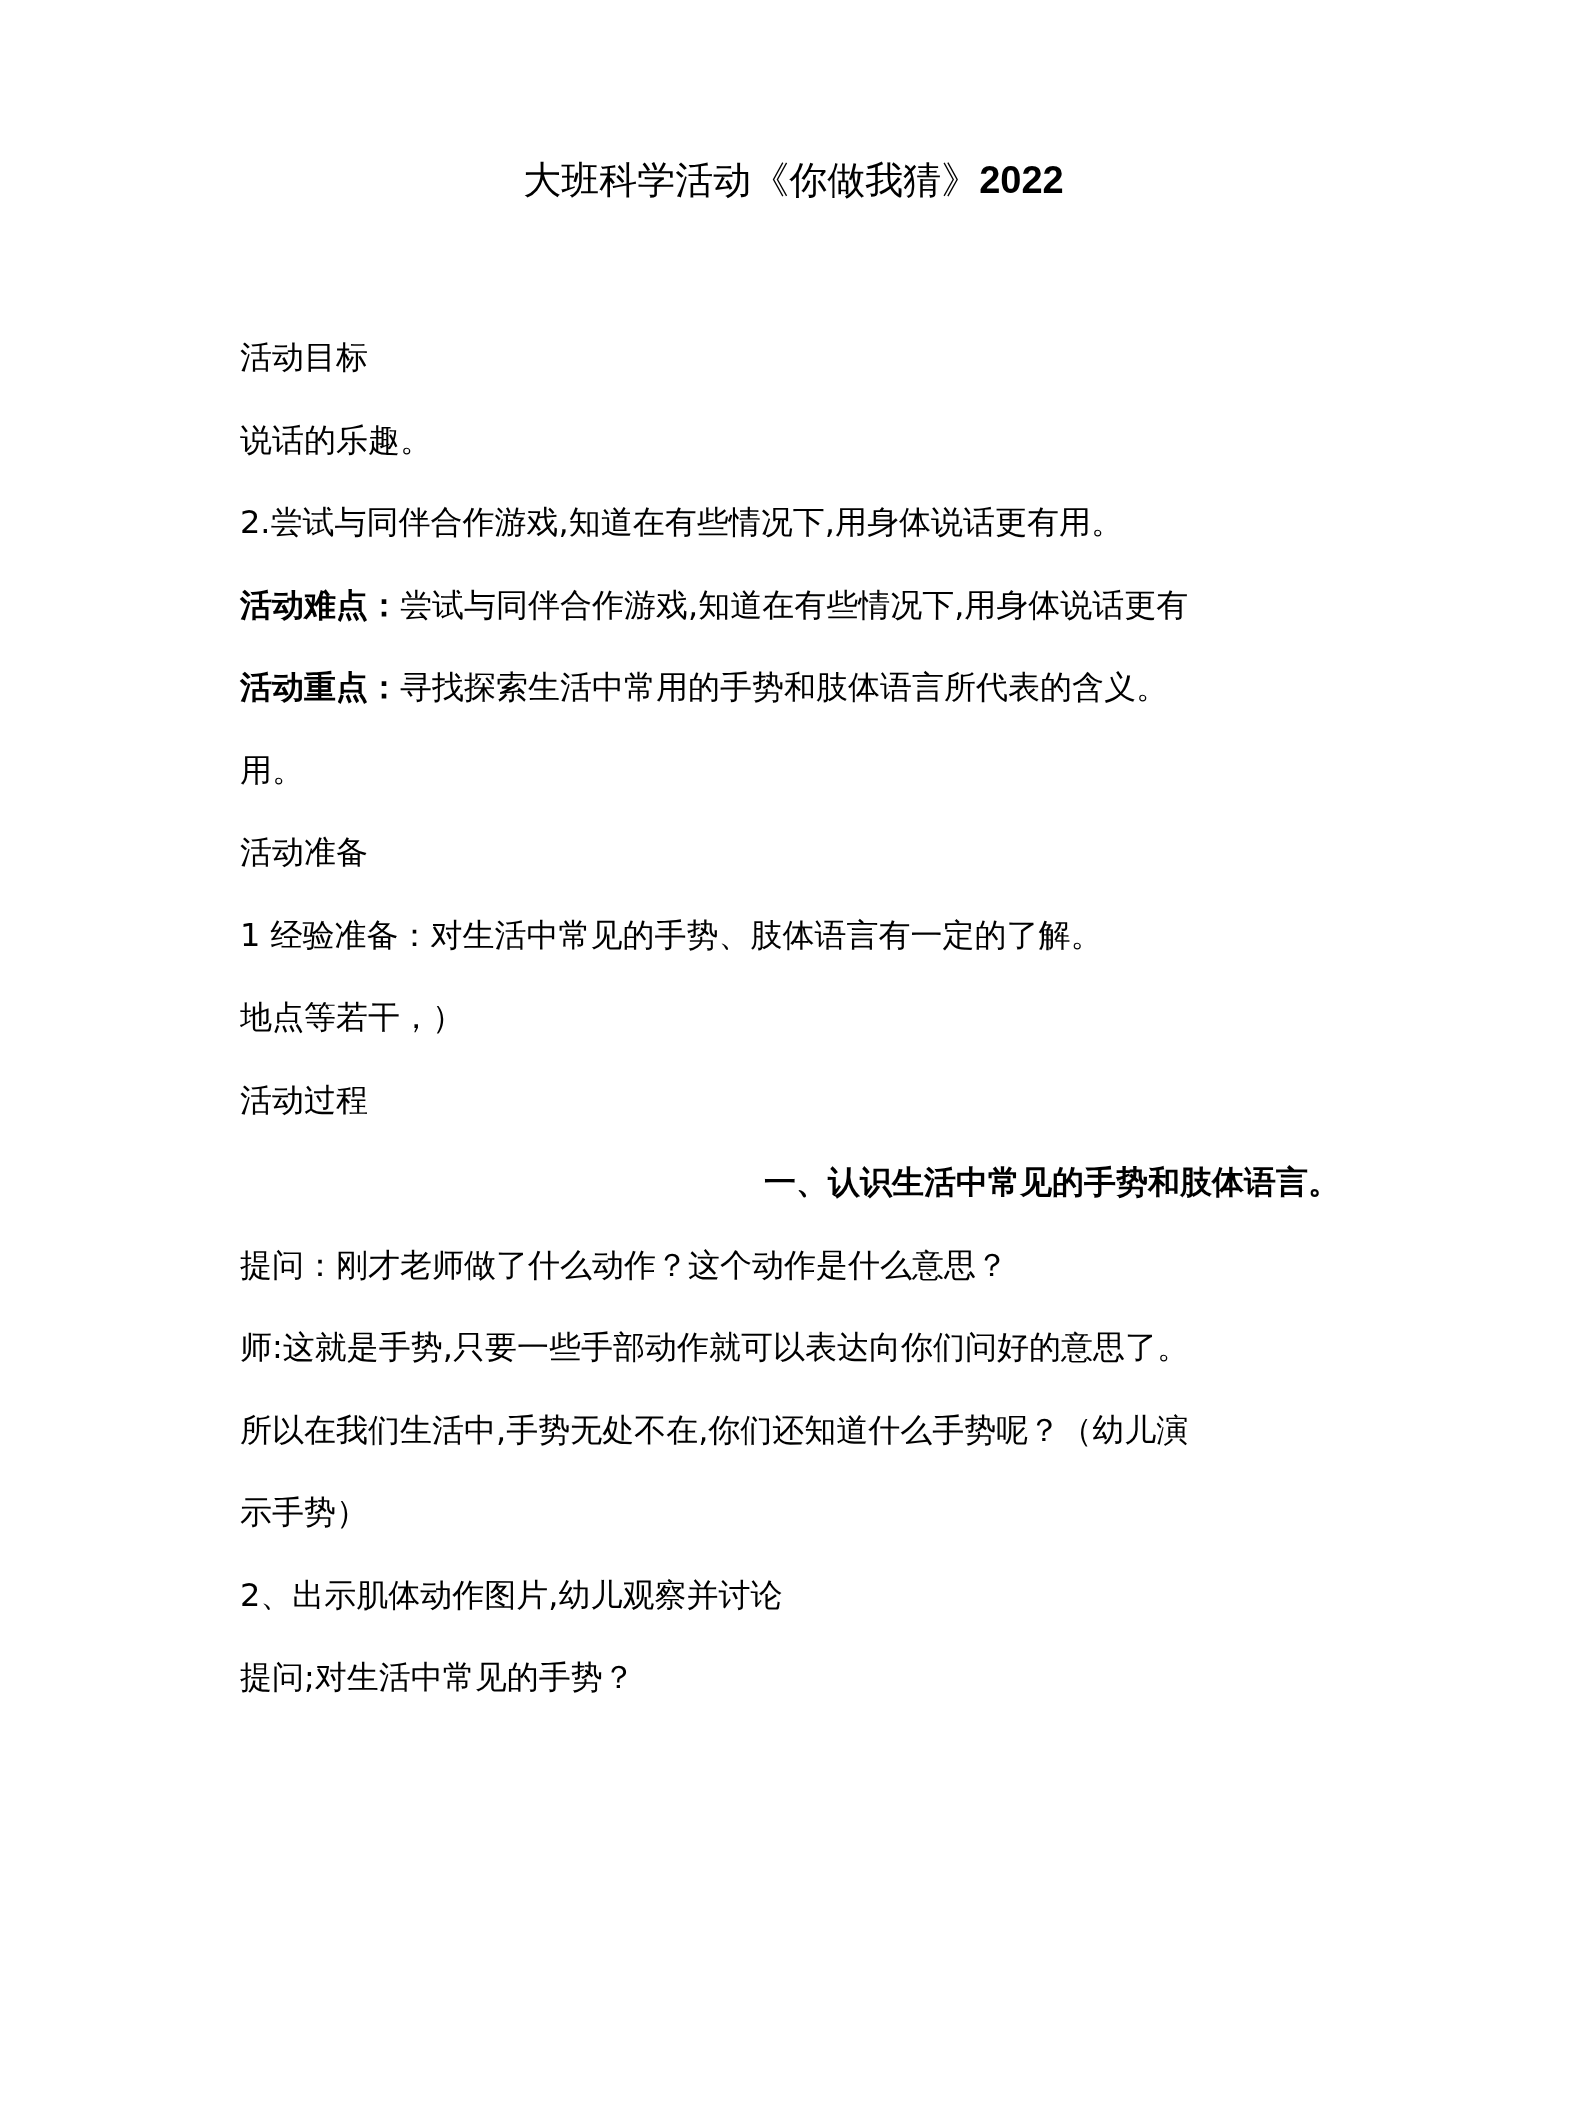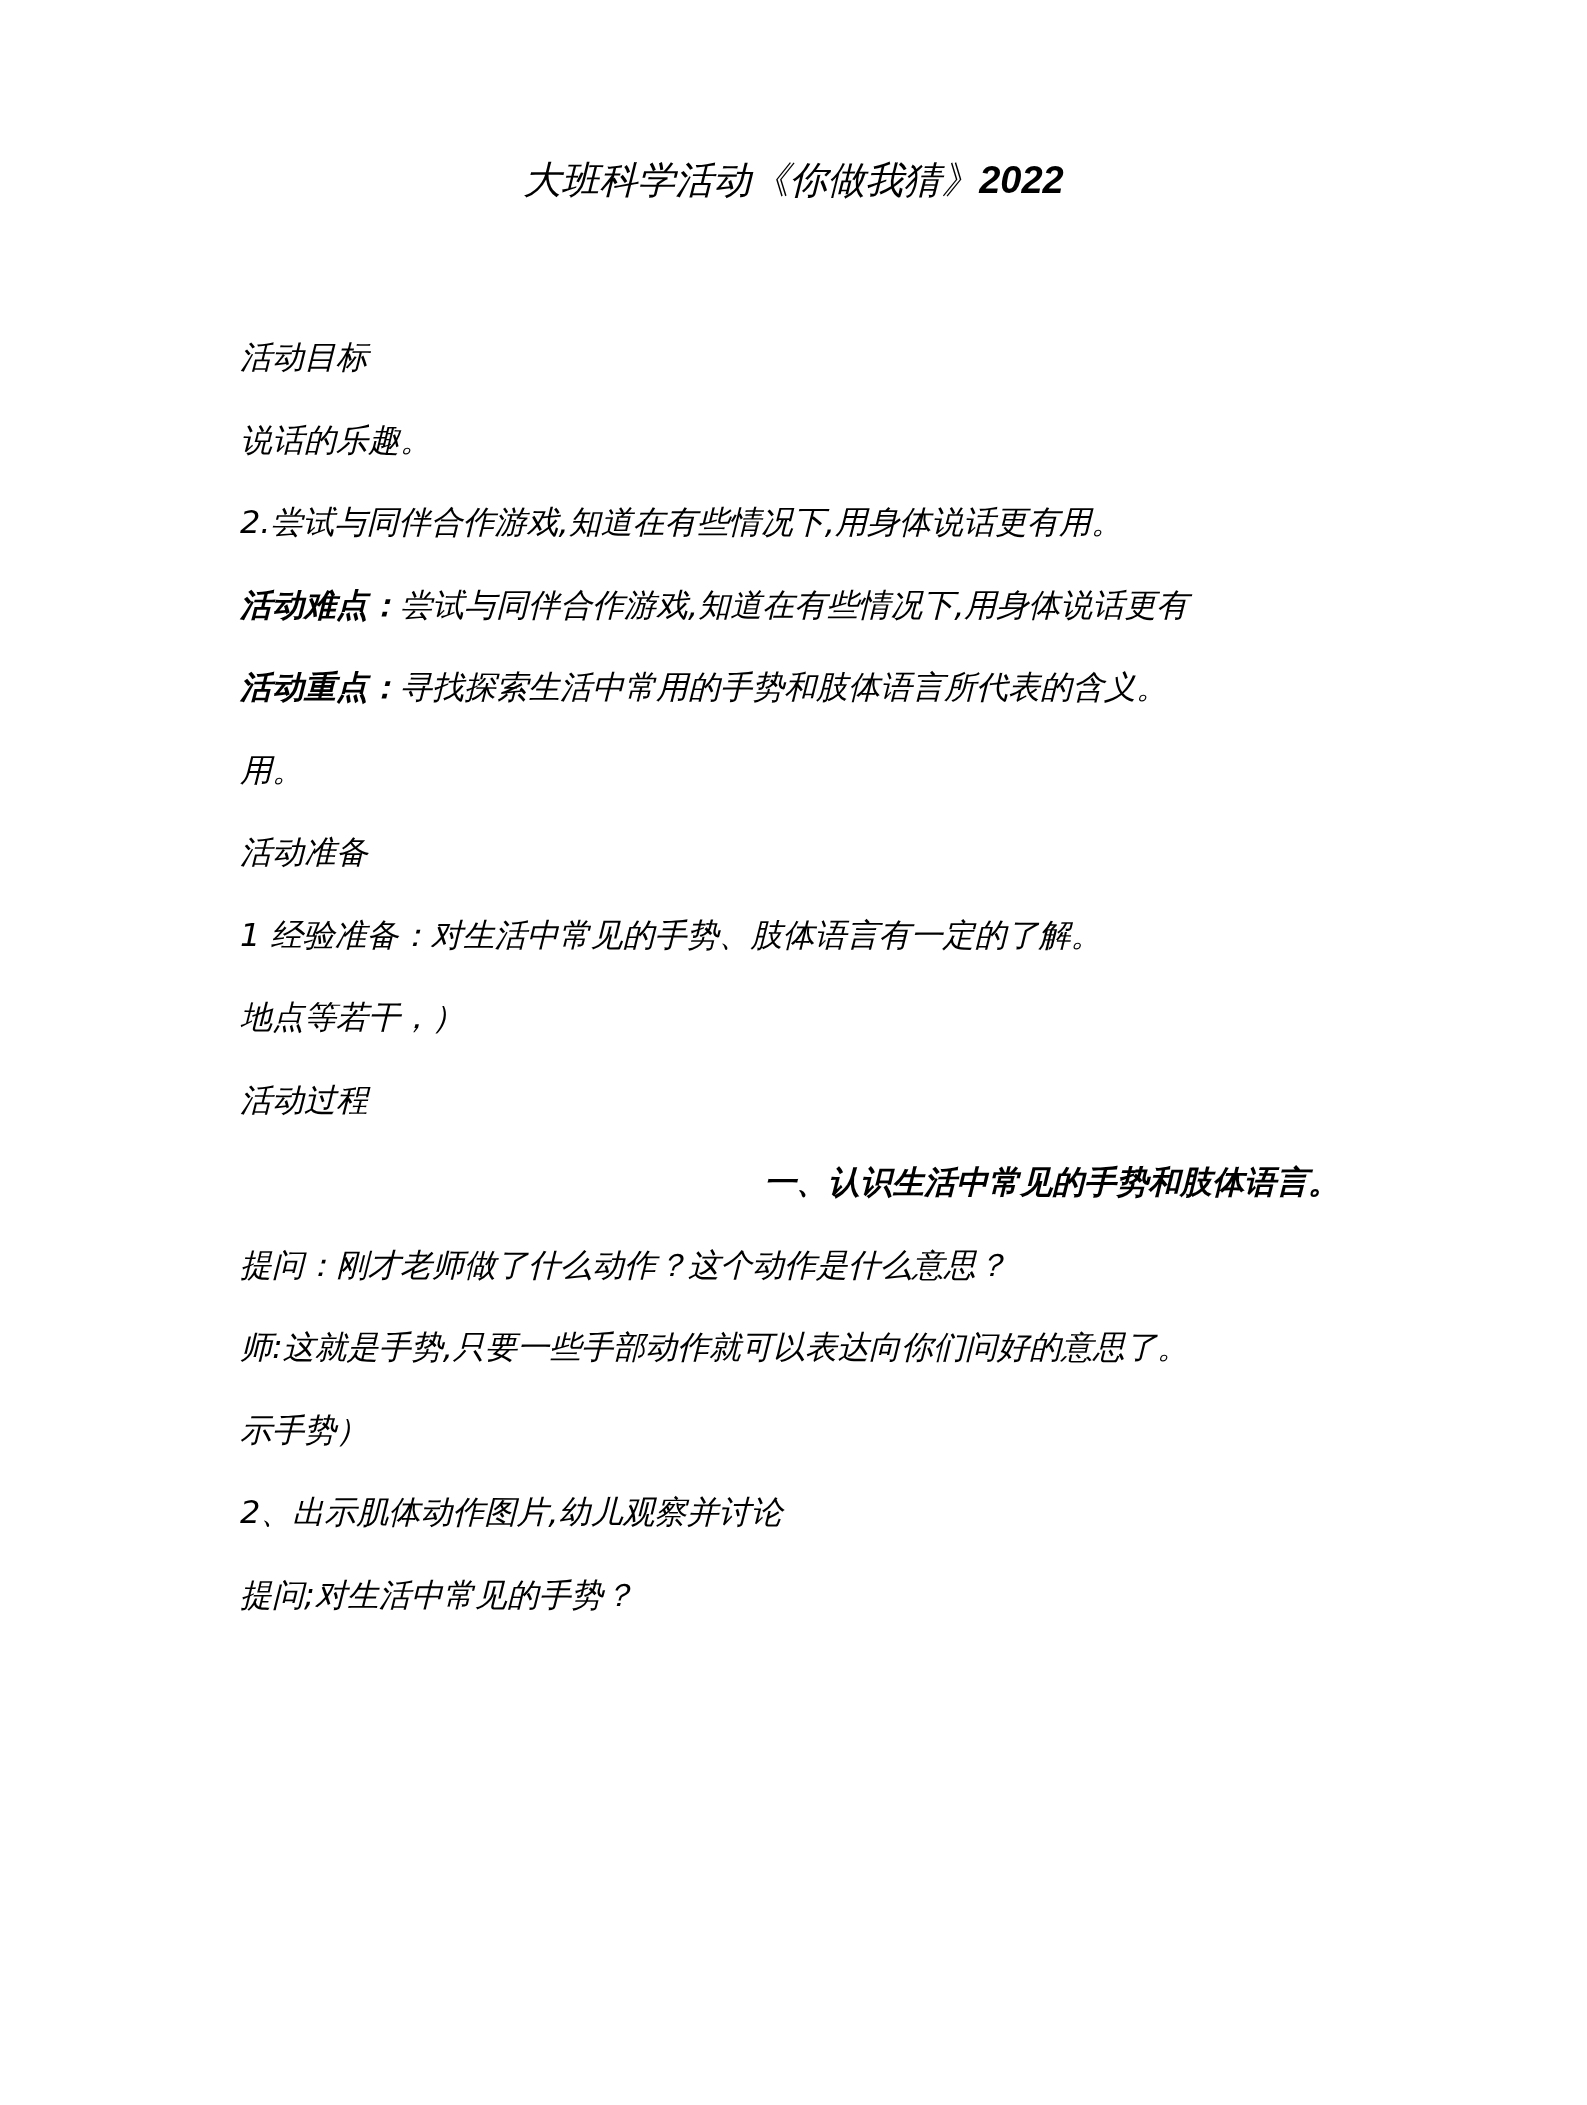--- a/index.html
+++ b/index.html
@@ -1,18 +1,18 @@
 <!DOCTYPE html>
 <html><head>
 <meta charset="utf-8">
 <style>
   html, body { margin: 0; padding: 0; background: #ffffff; }
   body { width: 1587px; height: 2105px; position: relative; overflow: hidden;
          font-family: "DejaVu Sans", "Liberation Sans", sans-serif; color: #000; }
-  .page { position: absolute; left: 0; top: 0; width: 1587px; height: 1866px; font-style: italic; }
+  .page { position: absolute; left: 0; top: 0; width: 1587px; height: 1866px; }
   .title { position: absolute; top: 152px; left: 0; width: 1587px; text-align: center;
            font-size: 38px; line-height: 56px; }
   .title .year { font-weight: bold; font-family: "Liberation Sans", sans-serif; }
   .body { position: absolute; left: 240px; width: 1100px; top: 316px; }
   .line { font-size: 32px; line-height: 82.5px; height: 82.5px; white-space: nowrap; }
   .bold-label { font-weight: bold; }
   .bold { font-weight: bold; text-align: right; }
 </style>
 </head>
 <body>
@@ -29,17 +29,18 @@
     <div class="line"><span class="bold-label">活动难点：</span><span>尝试与同伴合作游戏,知道在有些情况下,用身体说话更有</span></div>
     <div class="line"><span class="bold-label">活动重点：</span><span>寻找探索生活中常用的手势和肢体语言所代表的含义。</span></div>
     <div class="line"><span>用。</span></div>
     <div class="line"><span>活动准备</span></div>
     <div class="line"><span>1 经验准备：对生活中常见的手势、肢体语言有一定的了解。</span></div>
     <div class="line"><span>地点等若干，）</span></div>
     <div class="line"><span>活动过程</span></div>
     <div class="line bold"><span>一、认识生活中常见的手势和肢体语言。</span></div>
     <div class="line"><span>提问：刚才老师做了什么动作？这个动作是什么意思？</span></div>
     <div class="line"><span>师:这就是手势,只要一些手部动作就可以表达向你们问好的意思了。</span></div>
+    <div class="line"><span>所以在我们生活中,手势无处不在,你们还知道什么手势呢？（幼儿演</span></div>
     <div class="line"><span>示手势）</span></div>
     <div class="line"><span>2、出示肌体动作图片,幼儿观察并讨论</span></div>
     <div class="line"><span>提问;对生活中常见的手势？</span></div>
   </div>
 </div>
 
 </body></html>

